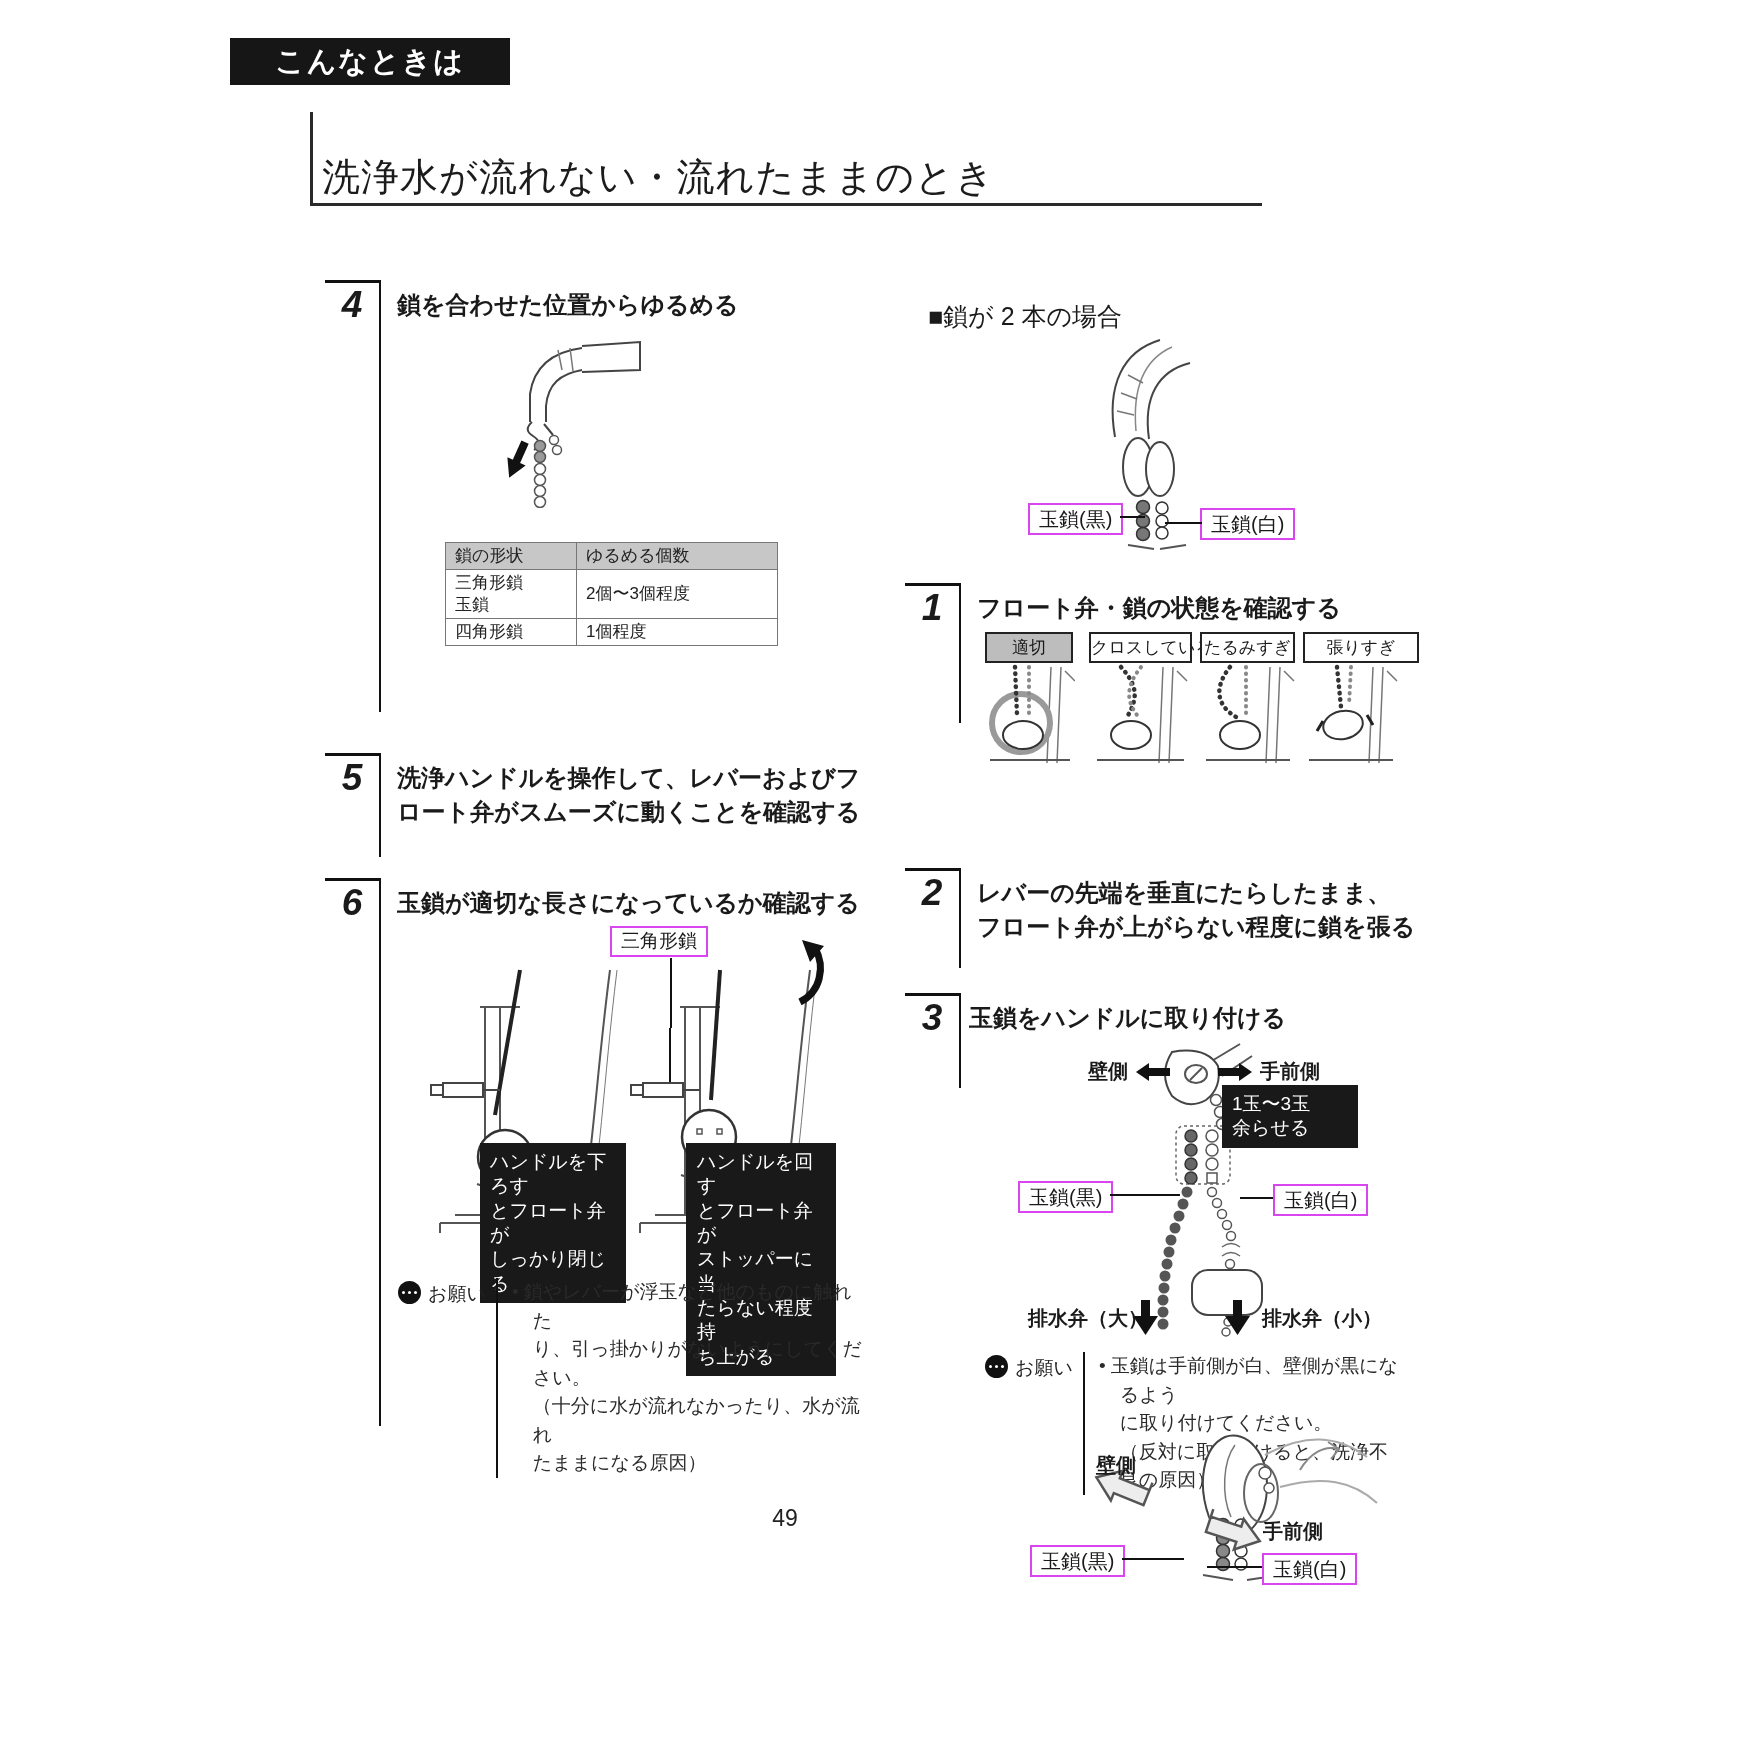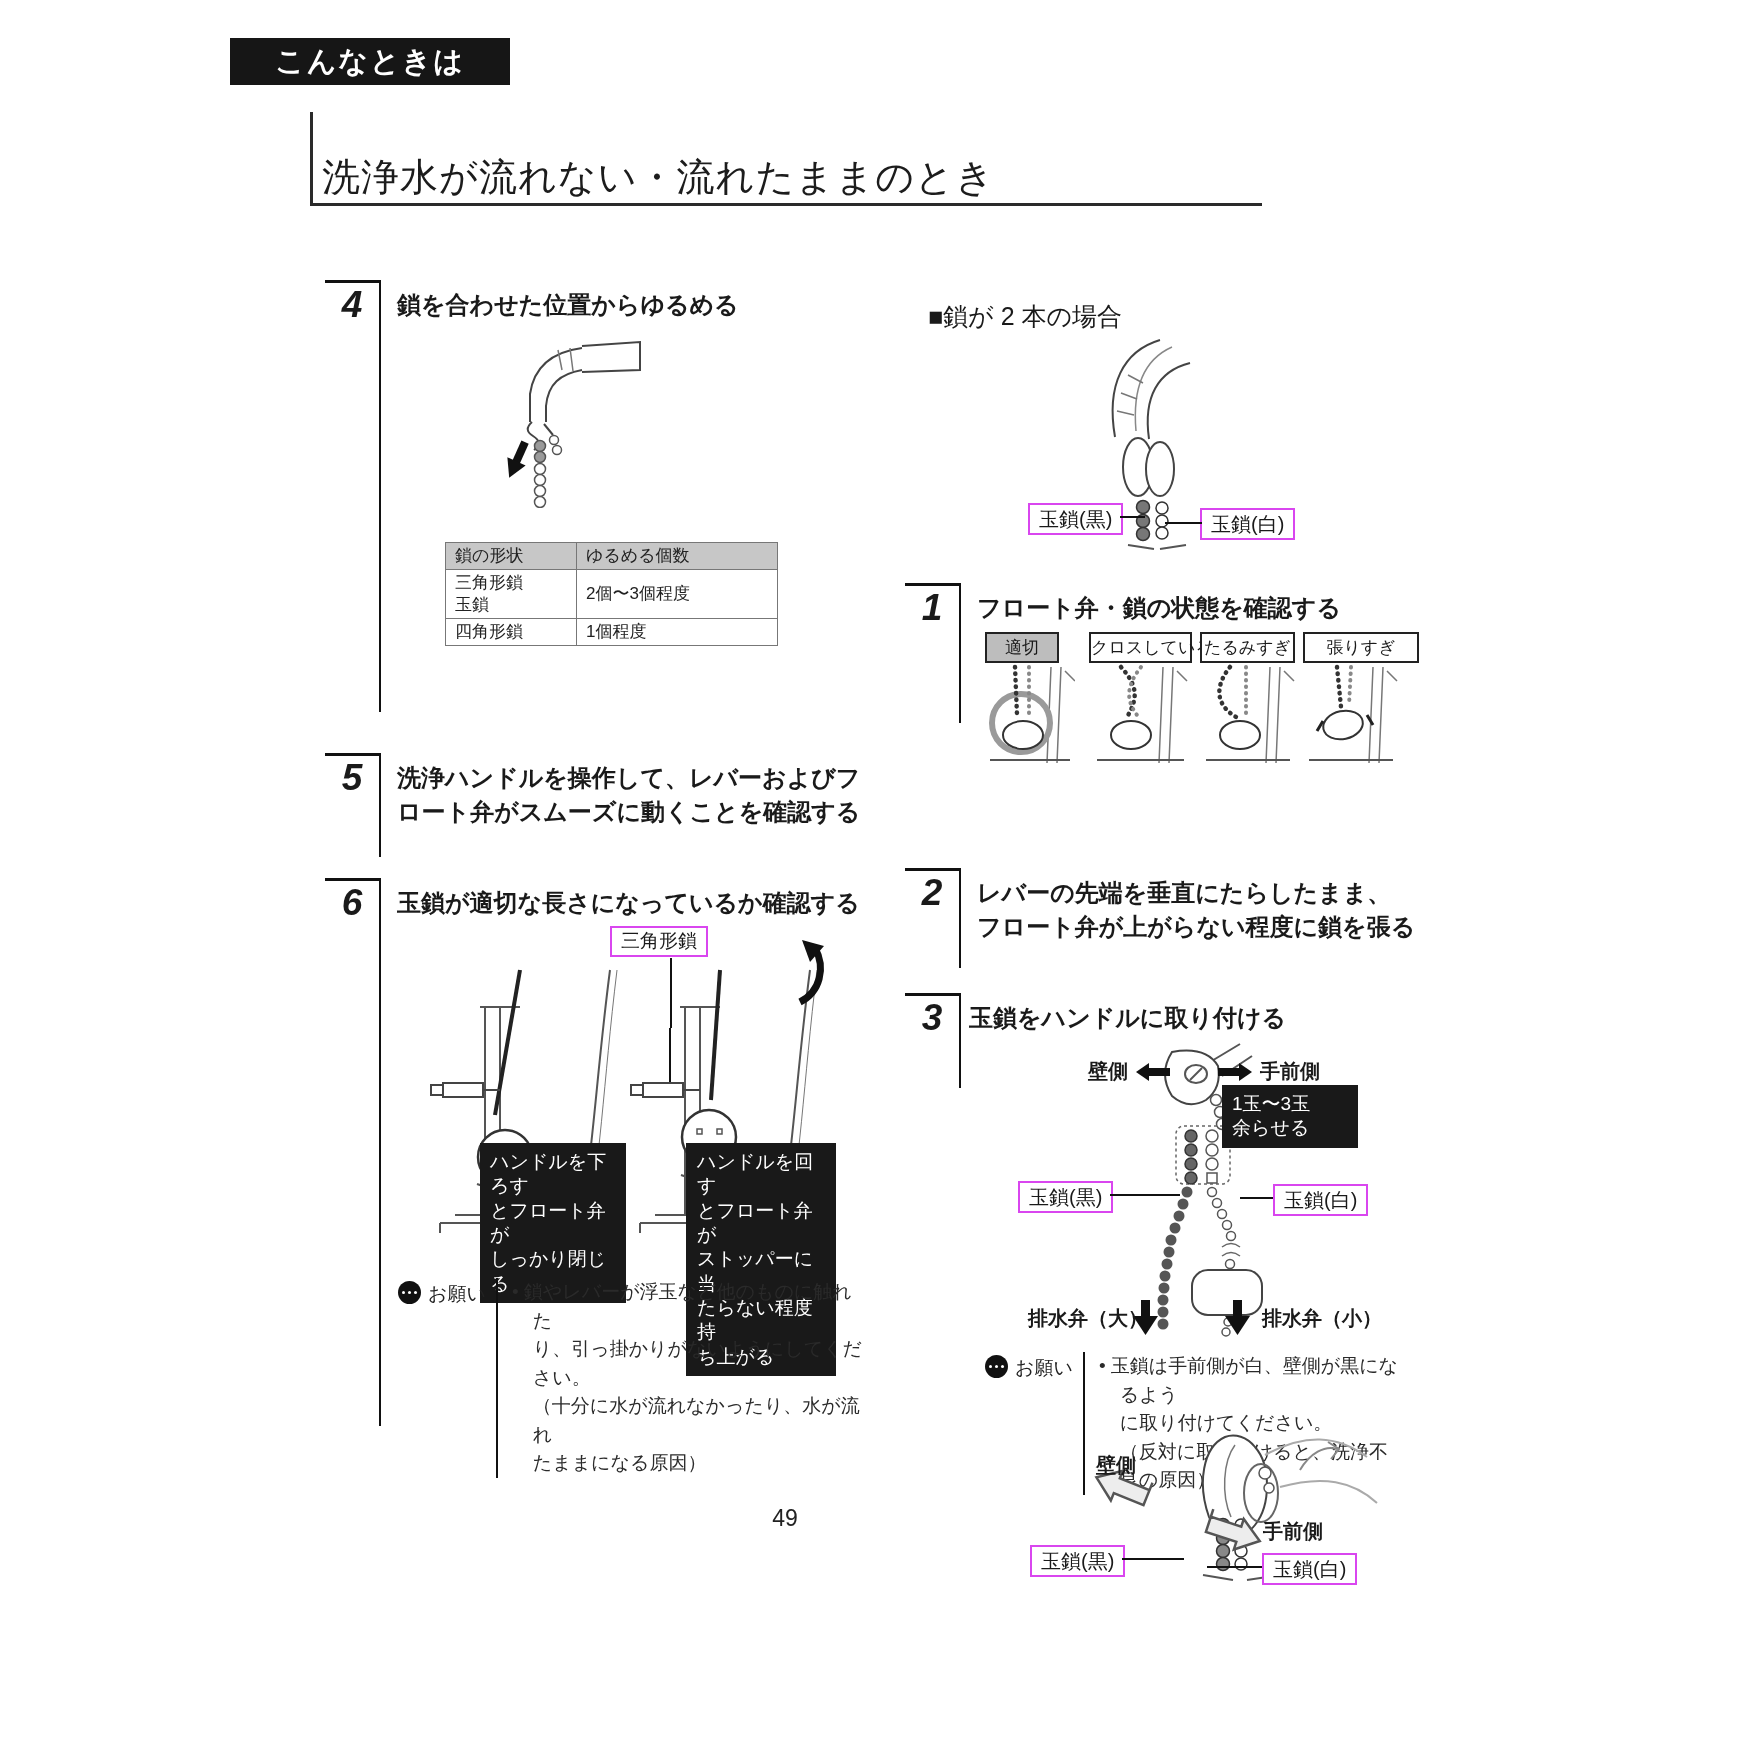--- a/index.html
+++ b/index.html
@@ -198,21 +198,21 @@
 <div class="abs tag" style="left:1200px;top:508px;">玉鎖(白)</div>
 <div class="abs conn" style="left:1165px;top:522px;width:37px;"></div>
 
 <div class="abs step" style="left:905px;top:583px;">
   <div class="marker" style="height:140px;">
     <div class="num">1</div>
   </div>
   <div class="heading" style="width:430px;">フロート弁・鎖の状態を確認する</div>
 </div>
 
-<div class="abs statetag active" style="left:985px;top:632px;width:74px;">適切</div>
+<div class="abs statetag active" style="left:985px;top:632px;width:88px;">適切</div>
 <div class="abs statetag" style="left:1089px;top:632px;width:103px;">クロスしている</div>
 <div class="abs statetag" style="left:1200px;top:632px;width:95px;">たるみすぎ</div>
 <div class="abs statetag" style="left:1303px;top:632px;width:116px;">張りすぎ</div>
 
 <svg class="abs" style="left:985px;top:663px;" width="90" height="105" viewBox="0 0 90 105">
   <path d="M66,4 L62,100 M76,4 L72,100 M80,8 L90,18" fill="none" stroke="#777" stroke-width="1.5"></path>
   <circle cx="36" cy="60" r="29" fill="none" stroke="#9a9a9a" stroke-width="6"></circle>
   <path d="M30,4 L32,52" stroke="#333" stroke-width="4.5" stroke-linecap="round" stroke-dasharray="0.5 6"></path>
   <path d="M44,4 L44,50" stroke="#888" stroke-width="4" stroke-linecap="round" stroke-dasharray="0.5 6"></path>
   <ellipse cx="38" cy="72" rx="20" ry="14" fill="#fff" stroke="#333" stroke-width="2"></ellipse>

